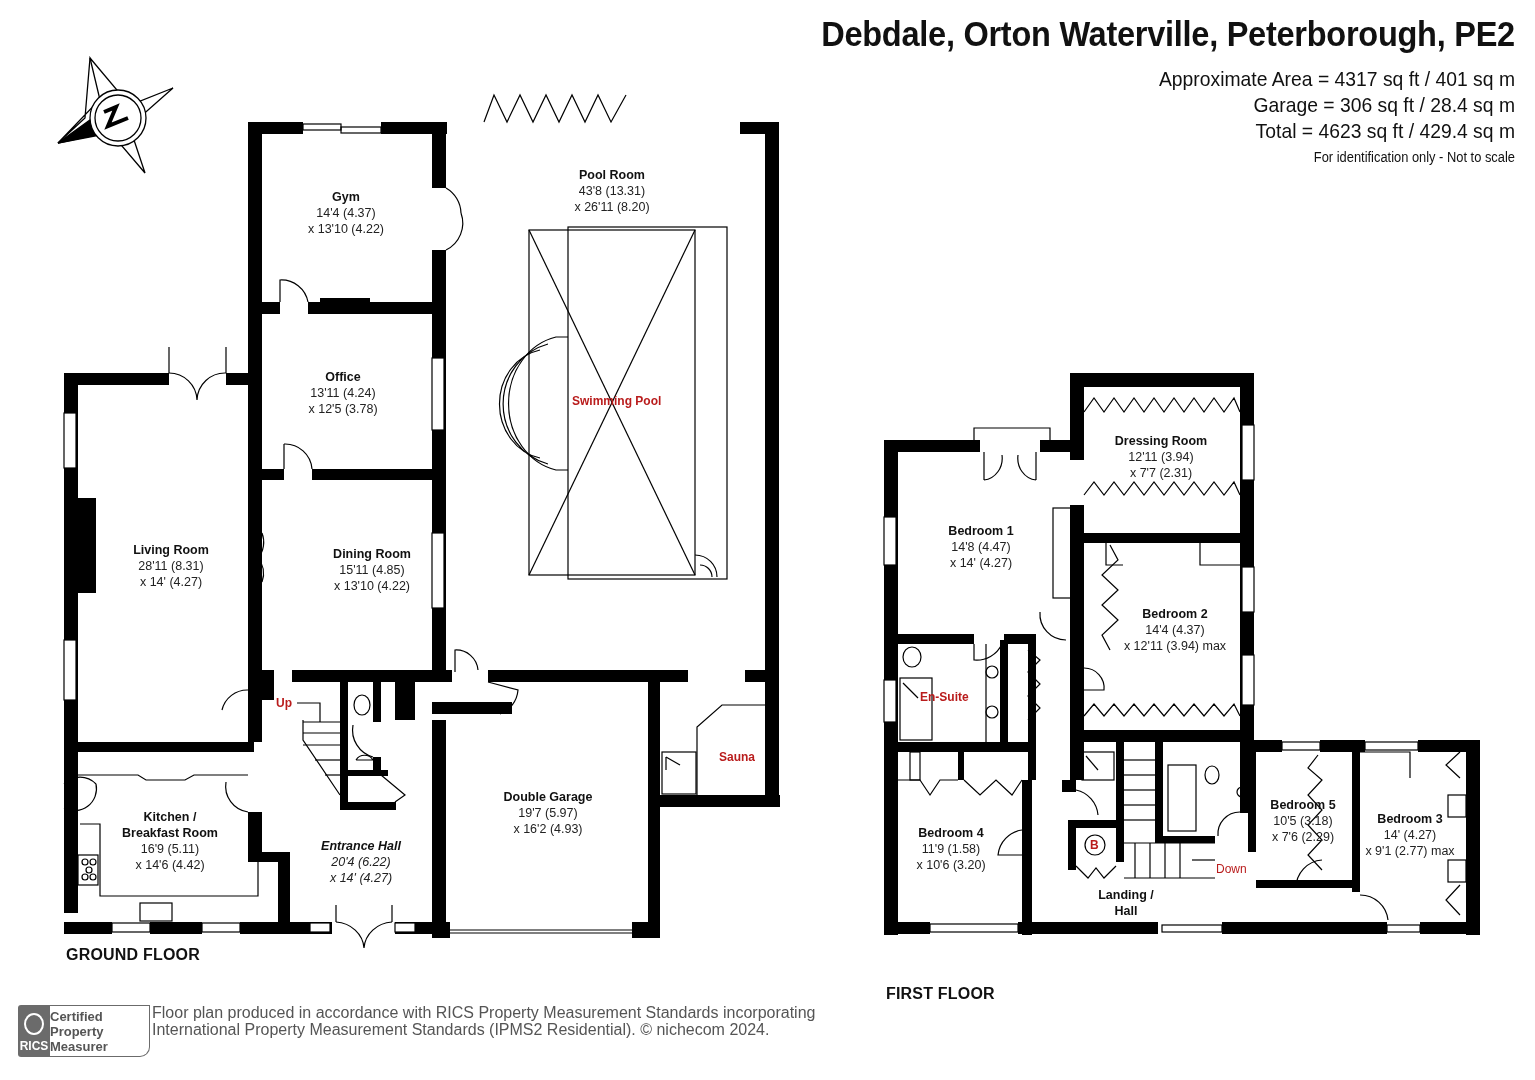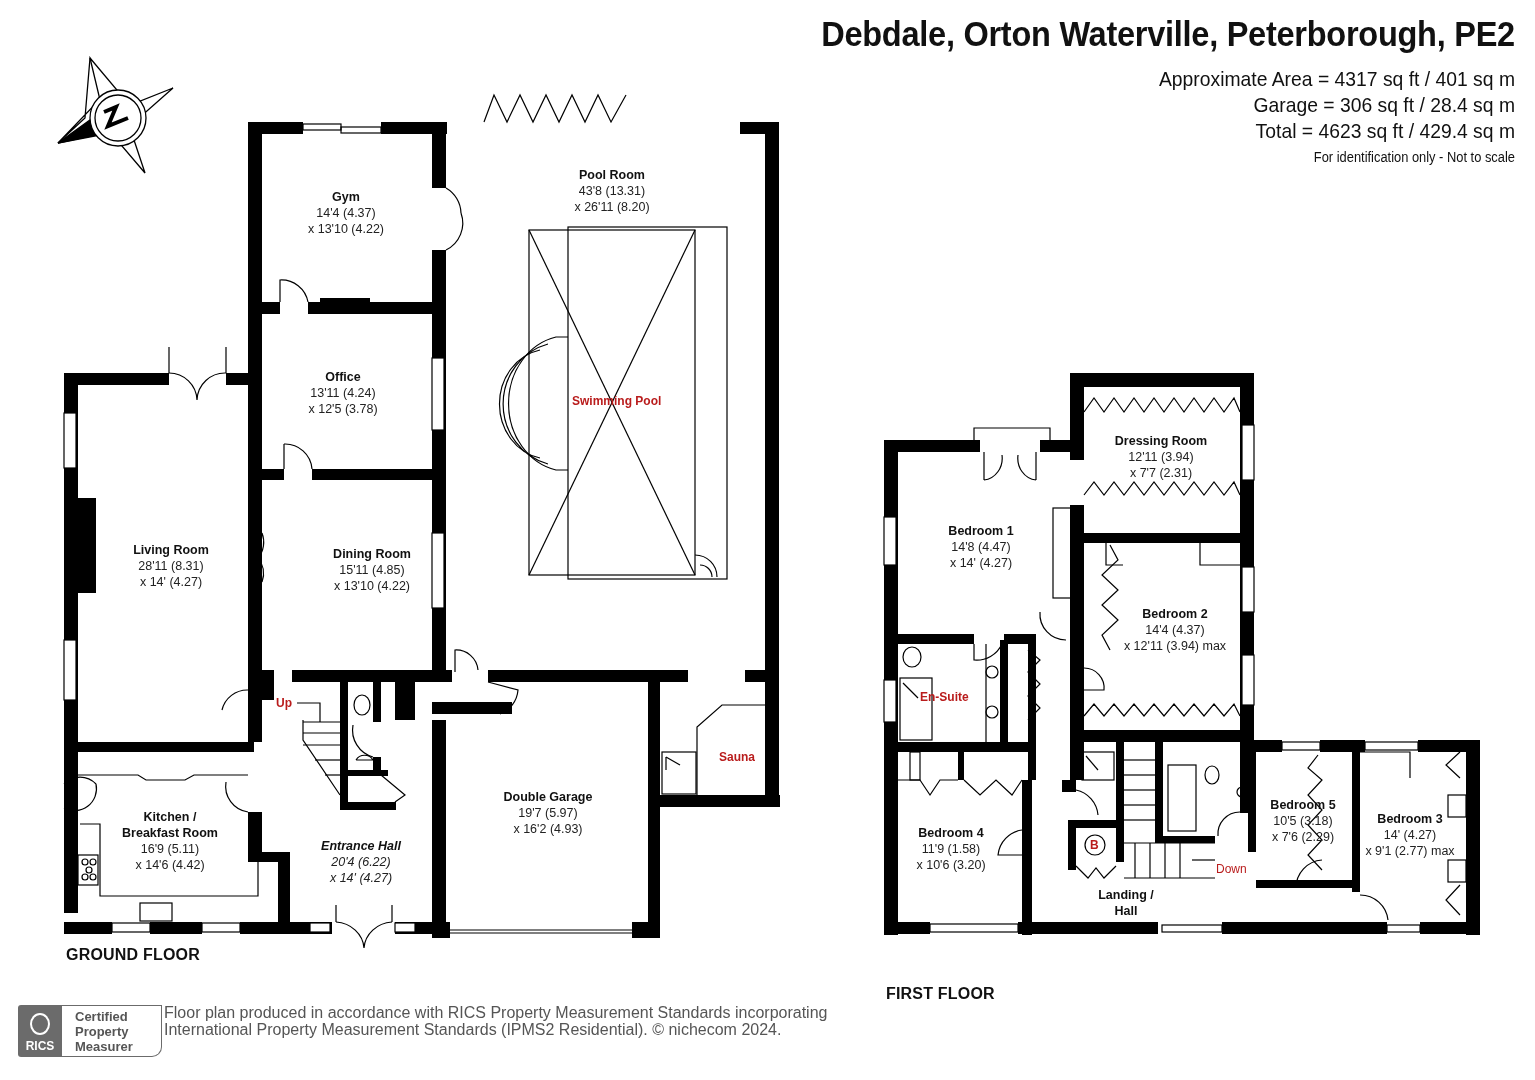--- a/index.html
+++ b/index.html
@@ -7,23 +7,23 @@
     #plan { position: absolute; left: 0; top: 0; width: 1535px; height: 1080px; }
     .title { position: absolute; right: 20px; top: 14px; font-size: 35px; font-weight: bold; letter-spacing: -0.3px; white-space: nowrap; transform: scaleX(0.93); transform-origin: right center; }
     .areas { position: absolute; right: 20px; top: 66px; text-align: right; }
     .areas div { font-size: 21px; line-height: 26px; white-space: nowrap; transform: scaleX(0.92); transform-origin: right center; }
     .areas .note { font-size: 14px; line-height: 22px; margin-top: 2px; }
     .floor-label { position: absolute; font-size: 16px; font-weight: bold; letter-spacing: 0.2px; }
     .room { position: absolute; text-align: center; font-size: 12.5px; line-height: 16px; transform: translateX(-50%); white-space: nowrap; color: #222; }
     .room .nm { font-weight: bold; color: #111; }
     .small-lbl { position: absolute; font-size: 12px; font-weight: bold; color: #b91c1c; }
     .footer { position: absolute; left: 18px; top: 1005px; display: flex; align-items: flex-start; }
-    .rics-badge { width: 44px; height: 52px; background: #6b6b6b; color: #fff; display: flex; flex-direction: column; align-items: center; justify-content: flex-end; font-weight: bold; font-size: 12px; padding-bottom: 4px; box-sizing: border-box; border-radius: 3px 0 0 3px; }
+    .rics-badge { width: 32px; height: 52px; background: #6b6b6b; color: #fff; display: flex; flex-direction: column; align-items: center; justify-content: flex-end; font-weight: bold; font-size: 12px; padding-bottom: 4px; box-sizing: border-box; border-radius: 3px 0 0 3px; }
     .rics-badge .crest { width: 20px; height: 22px; border-radius: 50%; border: 2px solid #fff; margin-bottom: 4px; box-sizing: border-box; }
-    .cert-box { height: 52px; width: 100px; border: 1.5px solid #6b6b6b; border-left: none; border-radius: 0 0 10px 0; box-sizing: border-box; padding: 3px 13px; font-size: 13px; line-height: 15px; font-weight: bold; color: #555; }
+    .cert-box { height: 52px; width: 100px; border: 1.5px solid #6b6b6b; border-left: none; border-radius: 0 0 10px 0; box-sizing: border-box; padding: 3px 0; font-size: 13px; line-height: 15px; font-weight: bold; color: #555; }
     .footer-text { margin-left: 2px; font-size: 16px; line-height: 16.5px; color: #555; }
   </style>
 </head>
 <body>
 
 <svg id="plan" viewBox="0 0 1535 1080" xmlns="http://www.w3.org/2000/svg">
   <g fill="#000">
 
     <rect x="248" y="122" width="14" height="600"></rect>
     <rect x="248" y="122" width="55" height="12"></rect>

